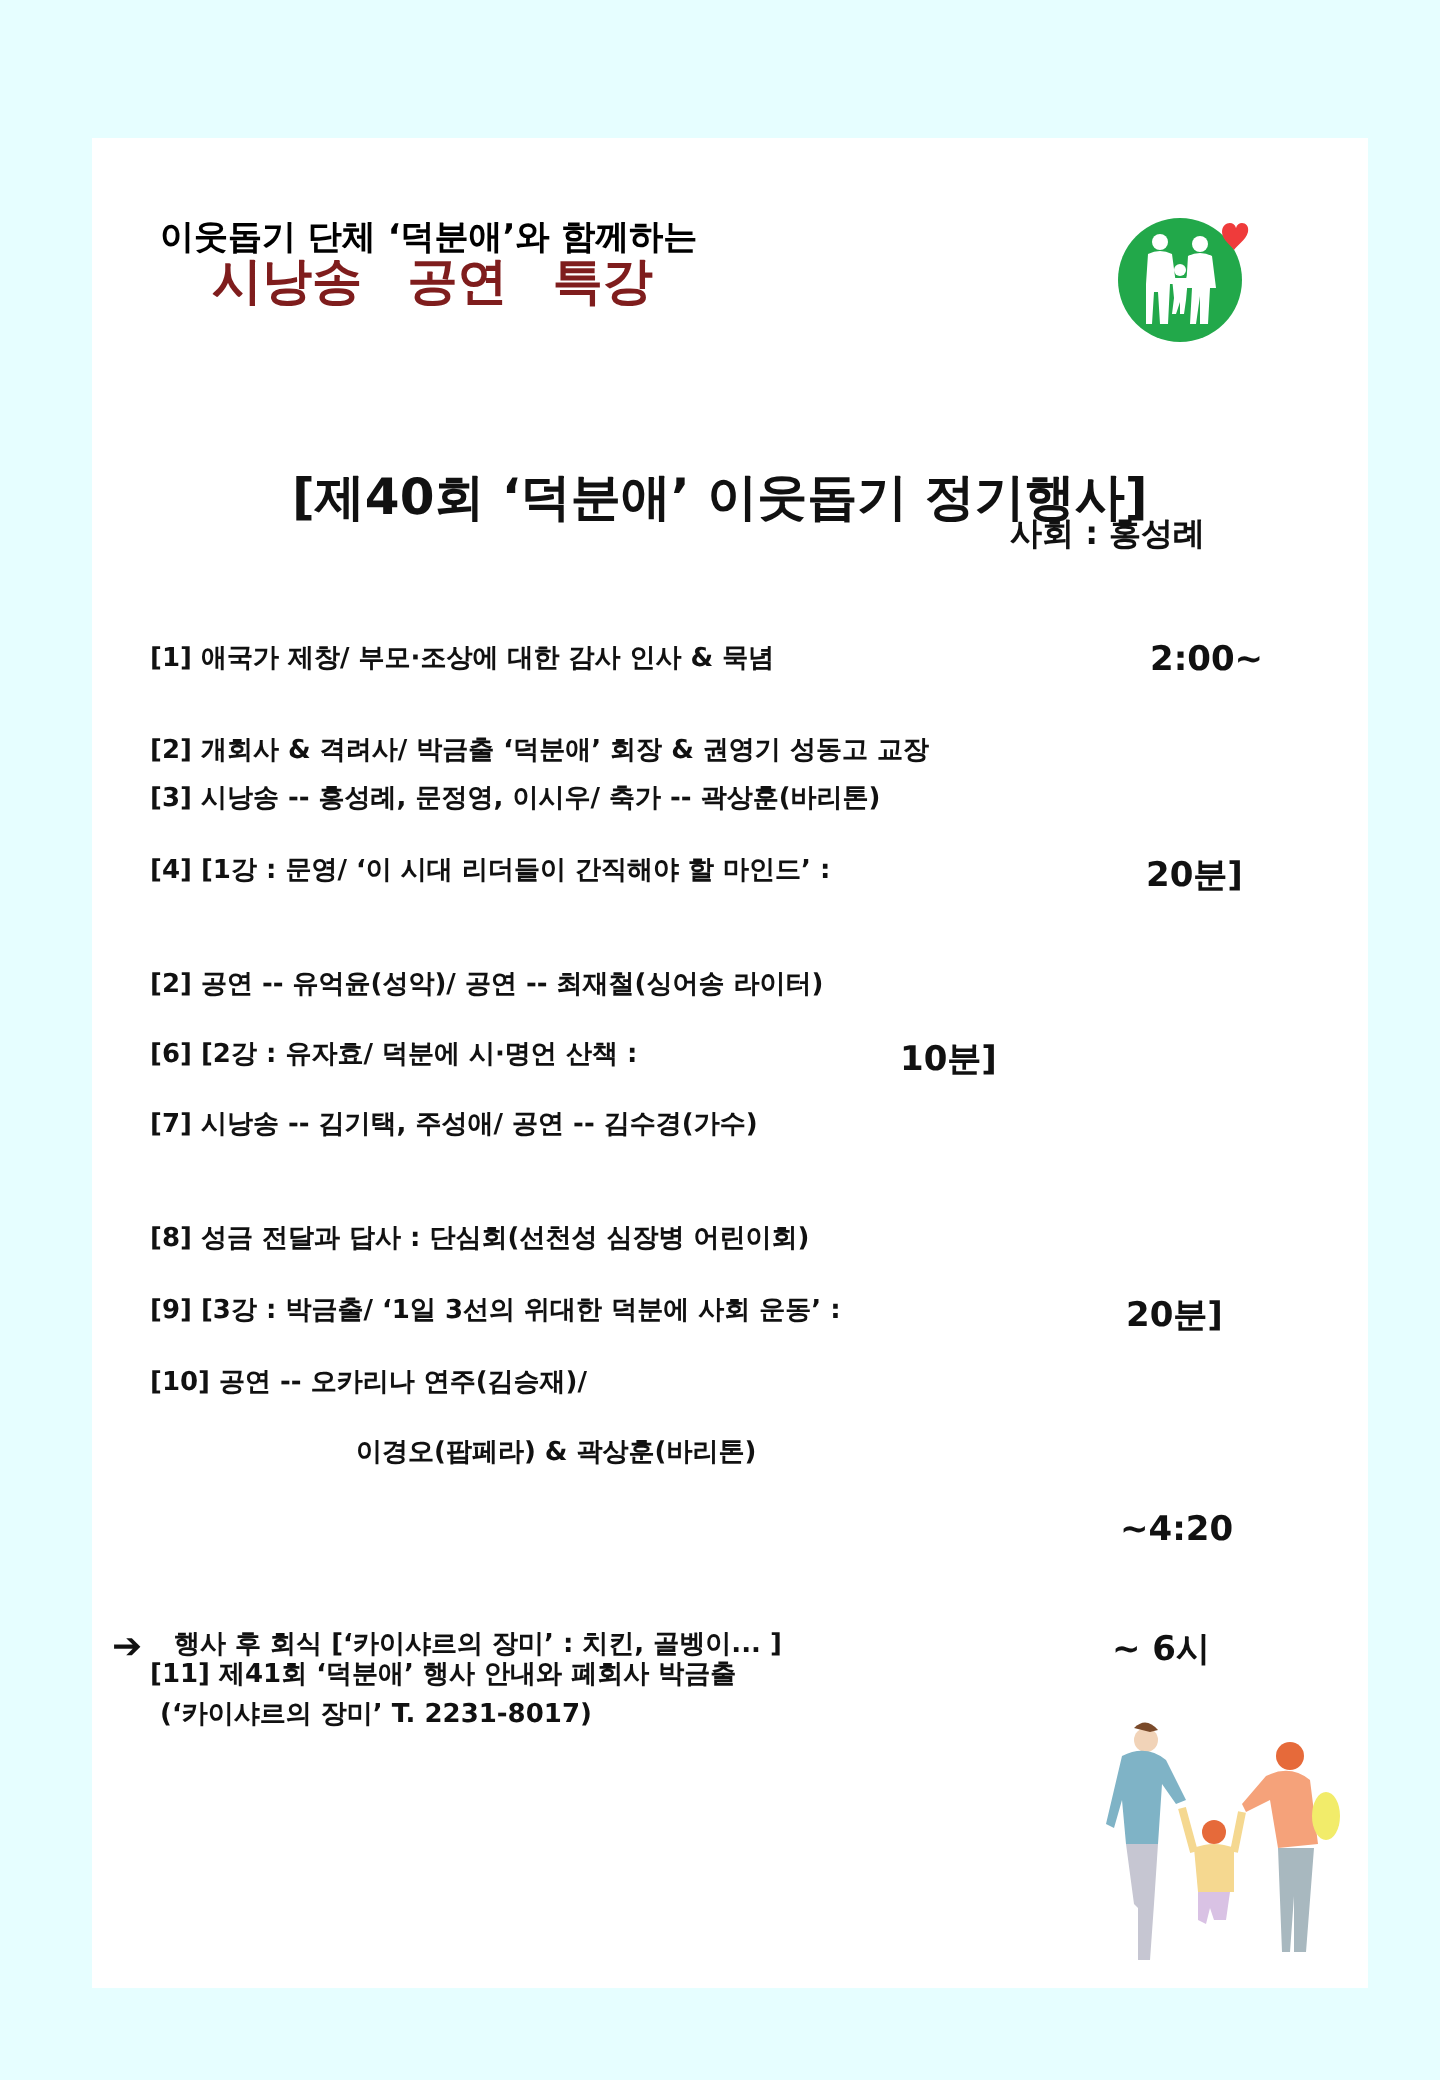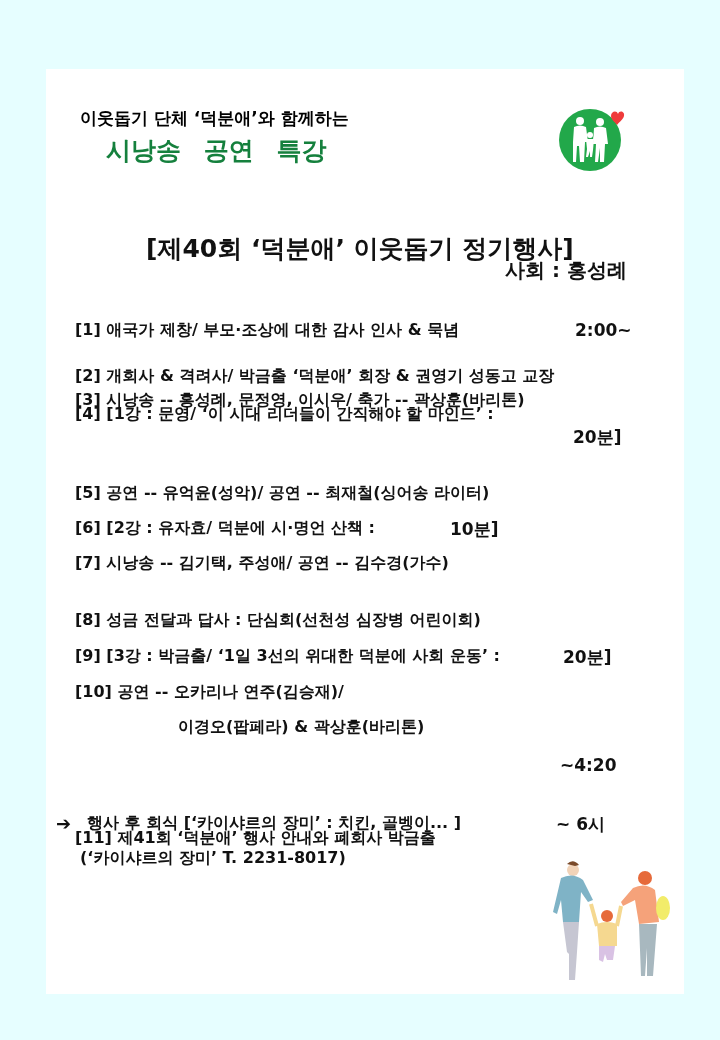--- a/index.html
+++ b/index.html
@@ -29,24 +29,24 @@
       top: 107px;
       font-size: 17px;
       font-weight: bold;
       color: #000000;
       white-space: nowrap;
       letter-spacing: 0px;
     }
     .headline {
       position: absolute;
       left: 106px;
-      top: 134px;
+      top: 124px;
       font-size: 25px;
       font-weight: bold;
-      color: #15803d;
+      color: #7f1d1d;
       white-space: nowrap;
       word-spacing: 14px;
     }
     .logo {
       position: absolute;
       left: 556px;
       top: 102px;
       width: 72px;
       height: 72px;
     }
@@ -57,28 +57,28 @@
       font-size: 25px;
       font-weight: bold;
       color: #111;
       white-space: nowrap;
       margin-top: 26px;
     }
     .host {
       position: absolute;
       left: 505px;
       top: 257px;
-      font-size: 20px;
+      font-size: 16px;
       font-weight: bold;
       white-space: nowrap;
     }
     .item {
       position: absolute;
       left: 75px;
-      font-size: 16px;
+      font-size: 13px;
       font-weight: bold;
       white-space: nowrap;
       color: #111;
     }
     .time {
       position: absolute;
       font-size: 17px;
       font-weight: bold;
       white-space: nowrap;
     }
@@ -126,24 +126,24 @@
 <div class="main-title">[제40회 ‘덕분애’ 이웃돕기 정기행사]</div>
 <div class="host">사회 : 홍성례</div>
 
 <div class="item" style="top:320px;">[1] 애국가 제창/ 부모·조상에 대한 감사 인사 &amp; 묵념</div>
 <div class="time" style="left:575px; top:320px;text-align:center;">2:00~</div>
 
 <div class="item" style="top:354px;margin-top:12px;">[2] 개회사 &amp; 격려사/ 박금출 ‘덕분애’ 회장 &amp; 권영기 성동고 교장</div>
 
 <div class="item" style="top:390px;">[3] 시낭송 -- 홍성례, 문정영, 이시우/ 축가 -- 곽상훈(바리톤)</div>
 
-<div class="item" style="top:404px;">[4] [1강 : 문영/ ‘이 시대 리더들이 간직해야 할 마인드’ :</div>
+<div class="item" style="top:426px;">[4] [1강 : 문영/ ‘이 시대 리더들이 간직해야 할 마인드’ :</div>
 <div class="time" style="left:573px; top:426px;">20분]</div>
 
-<div class="item" style="top:483px;">[5] 공연 -- 유억윤(성악)/ 공연 -- 최재철(싱어송 라이터)</div>
+<div class="item" style="top:483px;">[2] 공연 -- 유억윤(성악)/ 공연 -- 최재철(싱어송 라이터)</div>
 
 <div class="item" style="top:518px;">[6] [2강 : 유자효/ 덕분에 시·명언 산책 :</div>
 <div class="time" style="left:450px; top:518px;">10분]</div>
 
 <div class="item" style="top:553px;">[7] 시낭송 -- 김기택, 주성애/ 공연 -- 김수경(가수)</div>
 
 <div class="item" style="top:610px;">[8] 성금 전달과 답사 : 단심회(선천성 심장병 어린이회)</div>
 
 <div class="item" style="top:646px;">[9] [3강 : 박금출/ ‘1일 3선의 위대한 덕분에 사회 운동’ :</div>
 <div class="time" style="left:563px; top:646px;">20분]</div>

